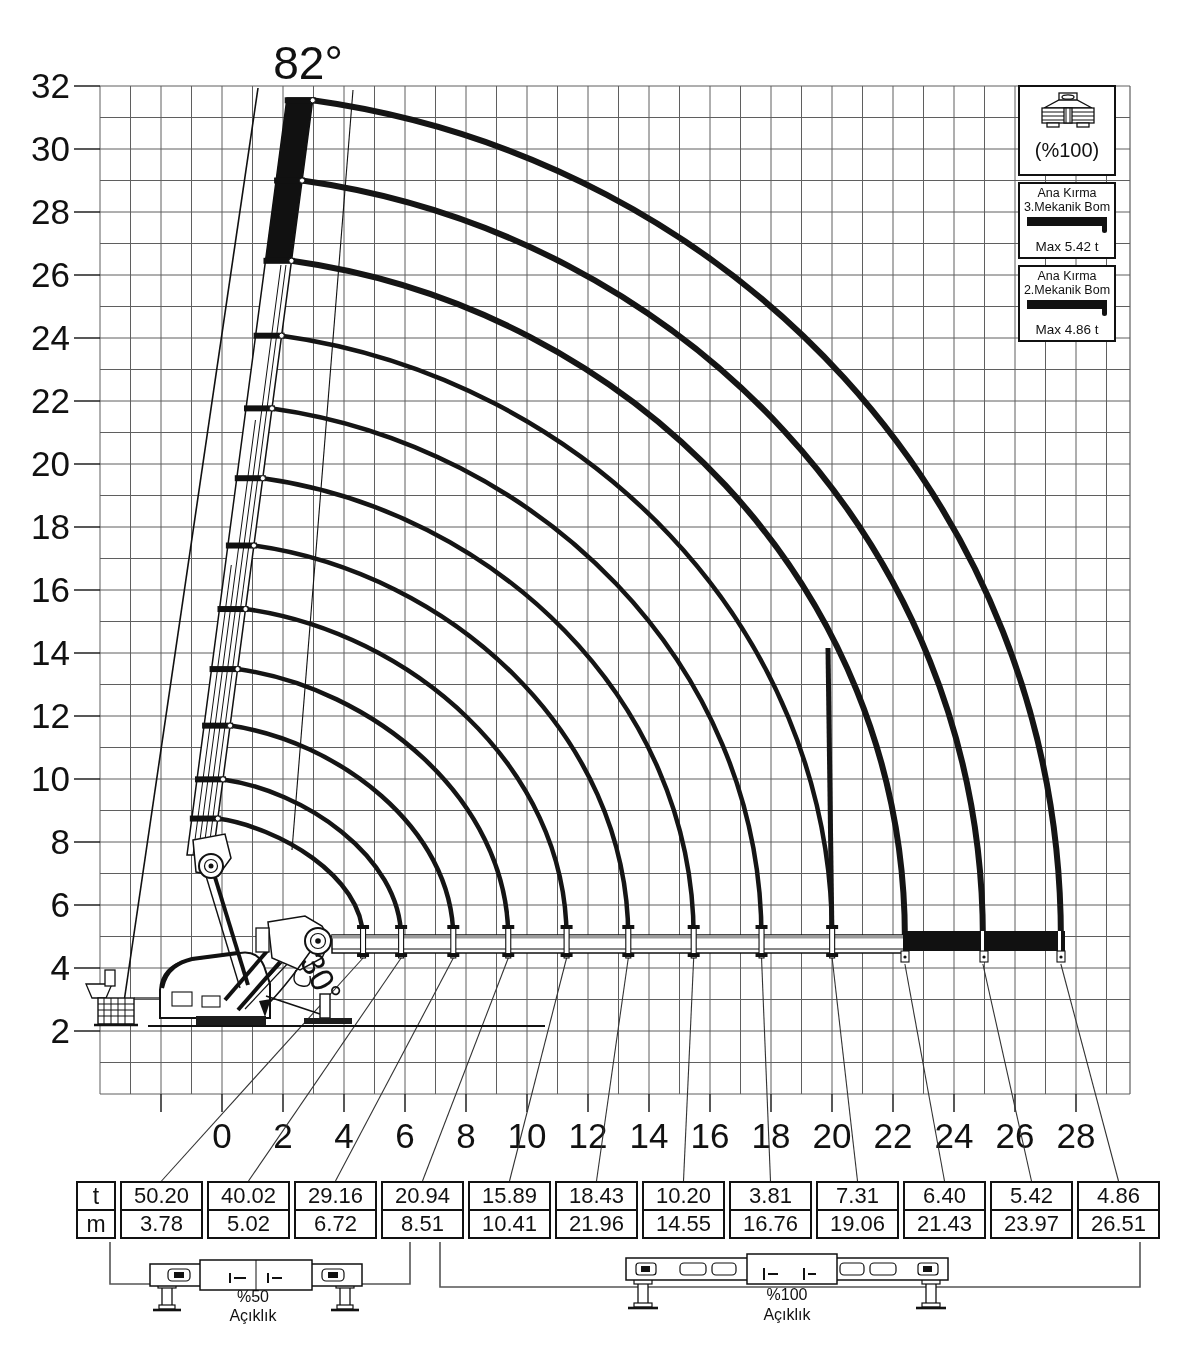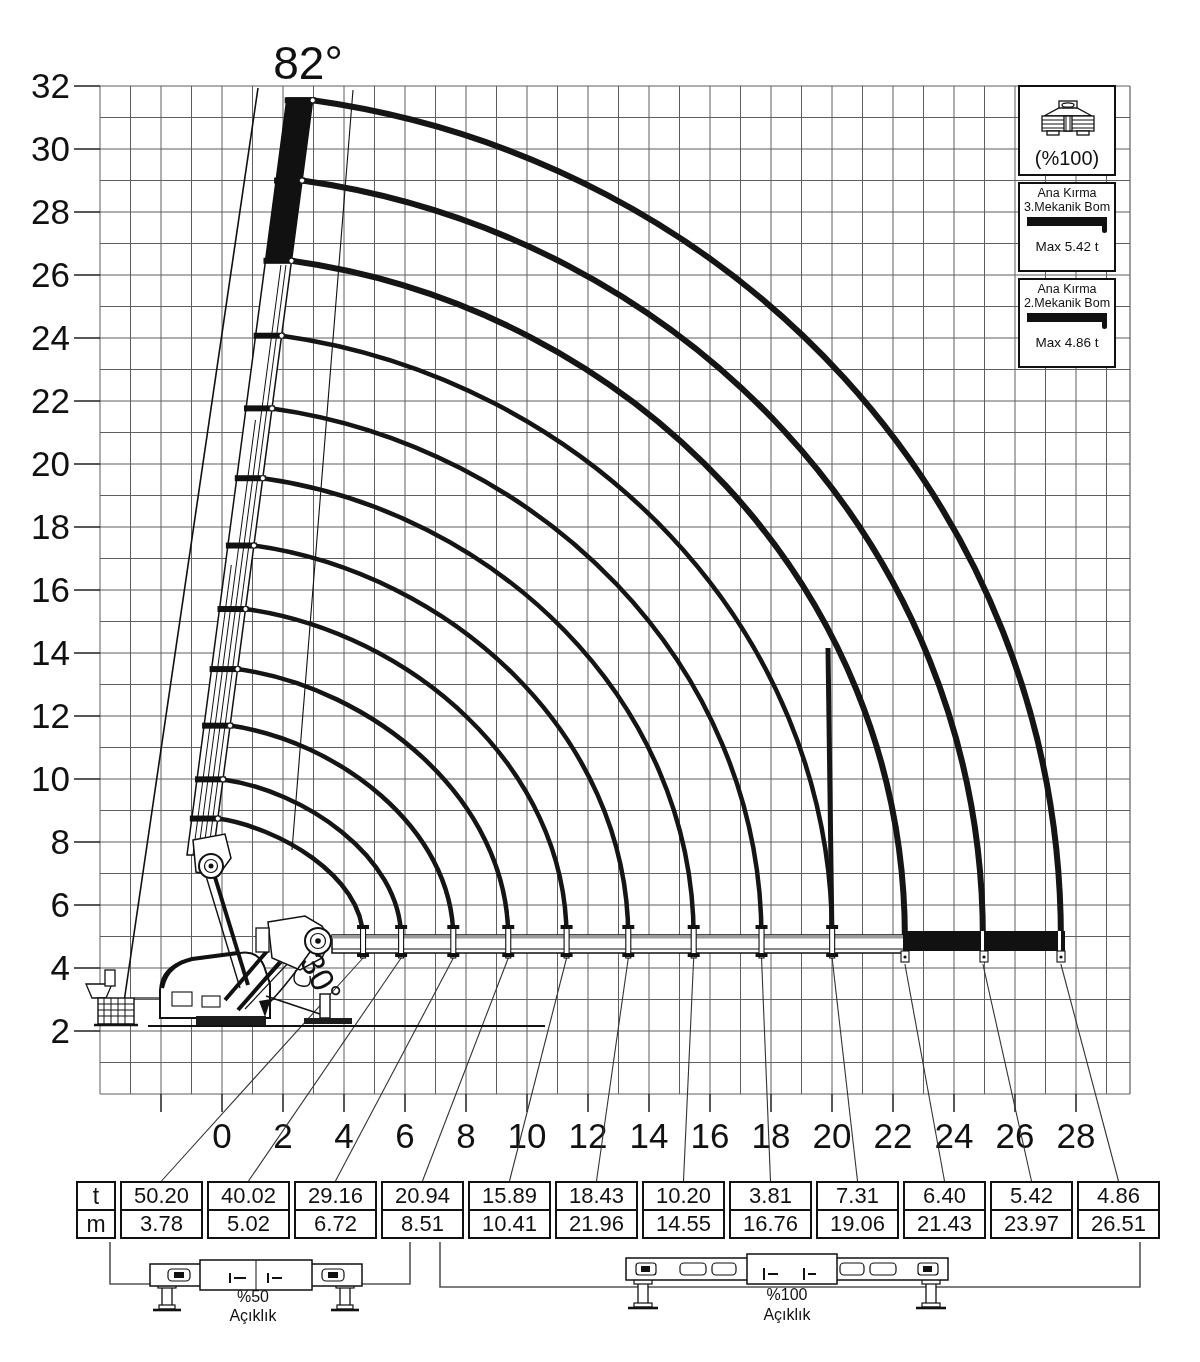--- a/index.html
+++ b/index.html
@@ -4,22 +4,22 @@
 <style>
   html,body{margin:0;padding:0;background:#fff;}
   .page{position:relative;width:1200px;height:1362px;background:#fff;overflow:hidden;
         font-family:"Liberation Sans",sans-serif;color:#111;}
   svg text{font-family:"Liberation Sans",sans-serif;fill:#111;}
   #main-svg{position:absolute;left:0;top:0;}
 
   
   .legend{position:absolute;left:1018px;top:85px;width:98px;}
   .legend-box{background:#fff;border:2px solid #111;box-sizing:border-box;text-align:center;}
-  .legend-box.cfg{height:91px;padding-top:12px;}
-  .legend-box.item{margin-top:6px;padding:2px 0 16px 0;}
+  .legend-box.cfg{height:91px;padding-top:4px;}
+  .legend-box.item{margin-top:6px;padding:2px 0 3px 0;}
   .cfg-label{font-size:20px;letter-spacing:0;margin-top:2px;}
   .item-line{font-size:12.5px;line-height:1.12;white-space:nowrap;}
   .cap-bar{width:80px;height:9px;background:#111;margin:3px auto 2px auto;position:relative;}
   .cap-bar::after{content:'';position:absolute;right:0px;top:9px;width:5px;height:7px;background:#111;
                   border-radius:0 0 3px 3px;}
   .max-label{font-size:13.5px;margin-top:13px;}
 
   
   .load-table{position:absolute;left:76px;top:1181px;width:1084px;height:58px;display:flex;gap:4px;}
   .cell{border:2px solid #111;box-sizing:border-box;background:#fff;display:flex;flex-direction:column;}

